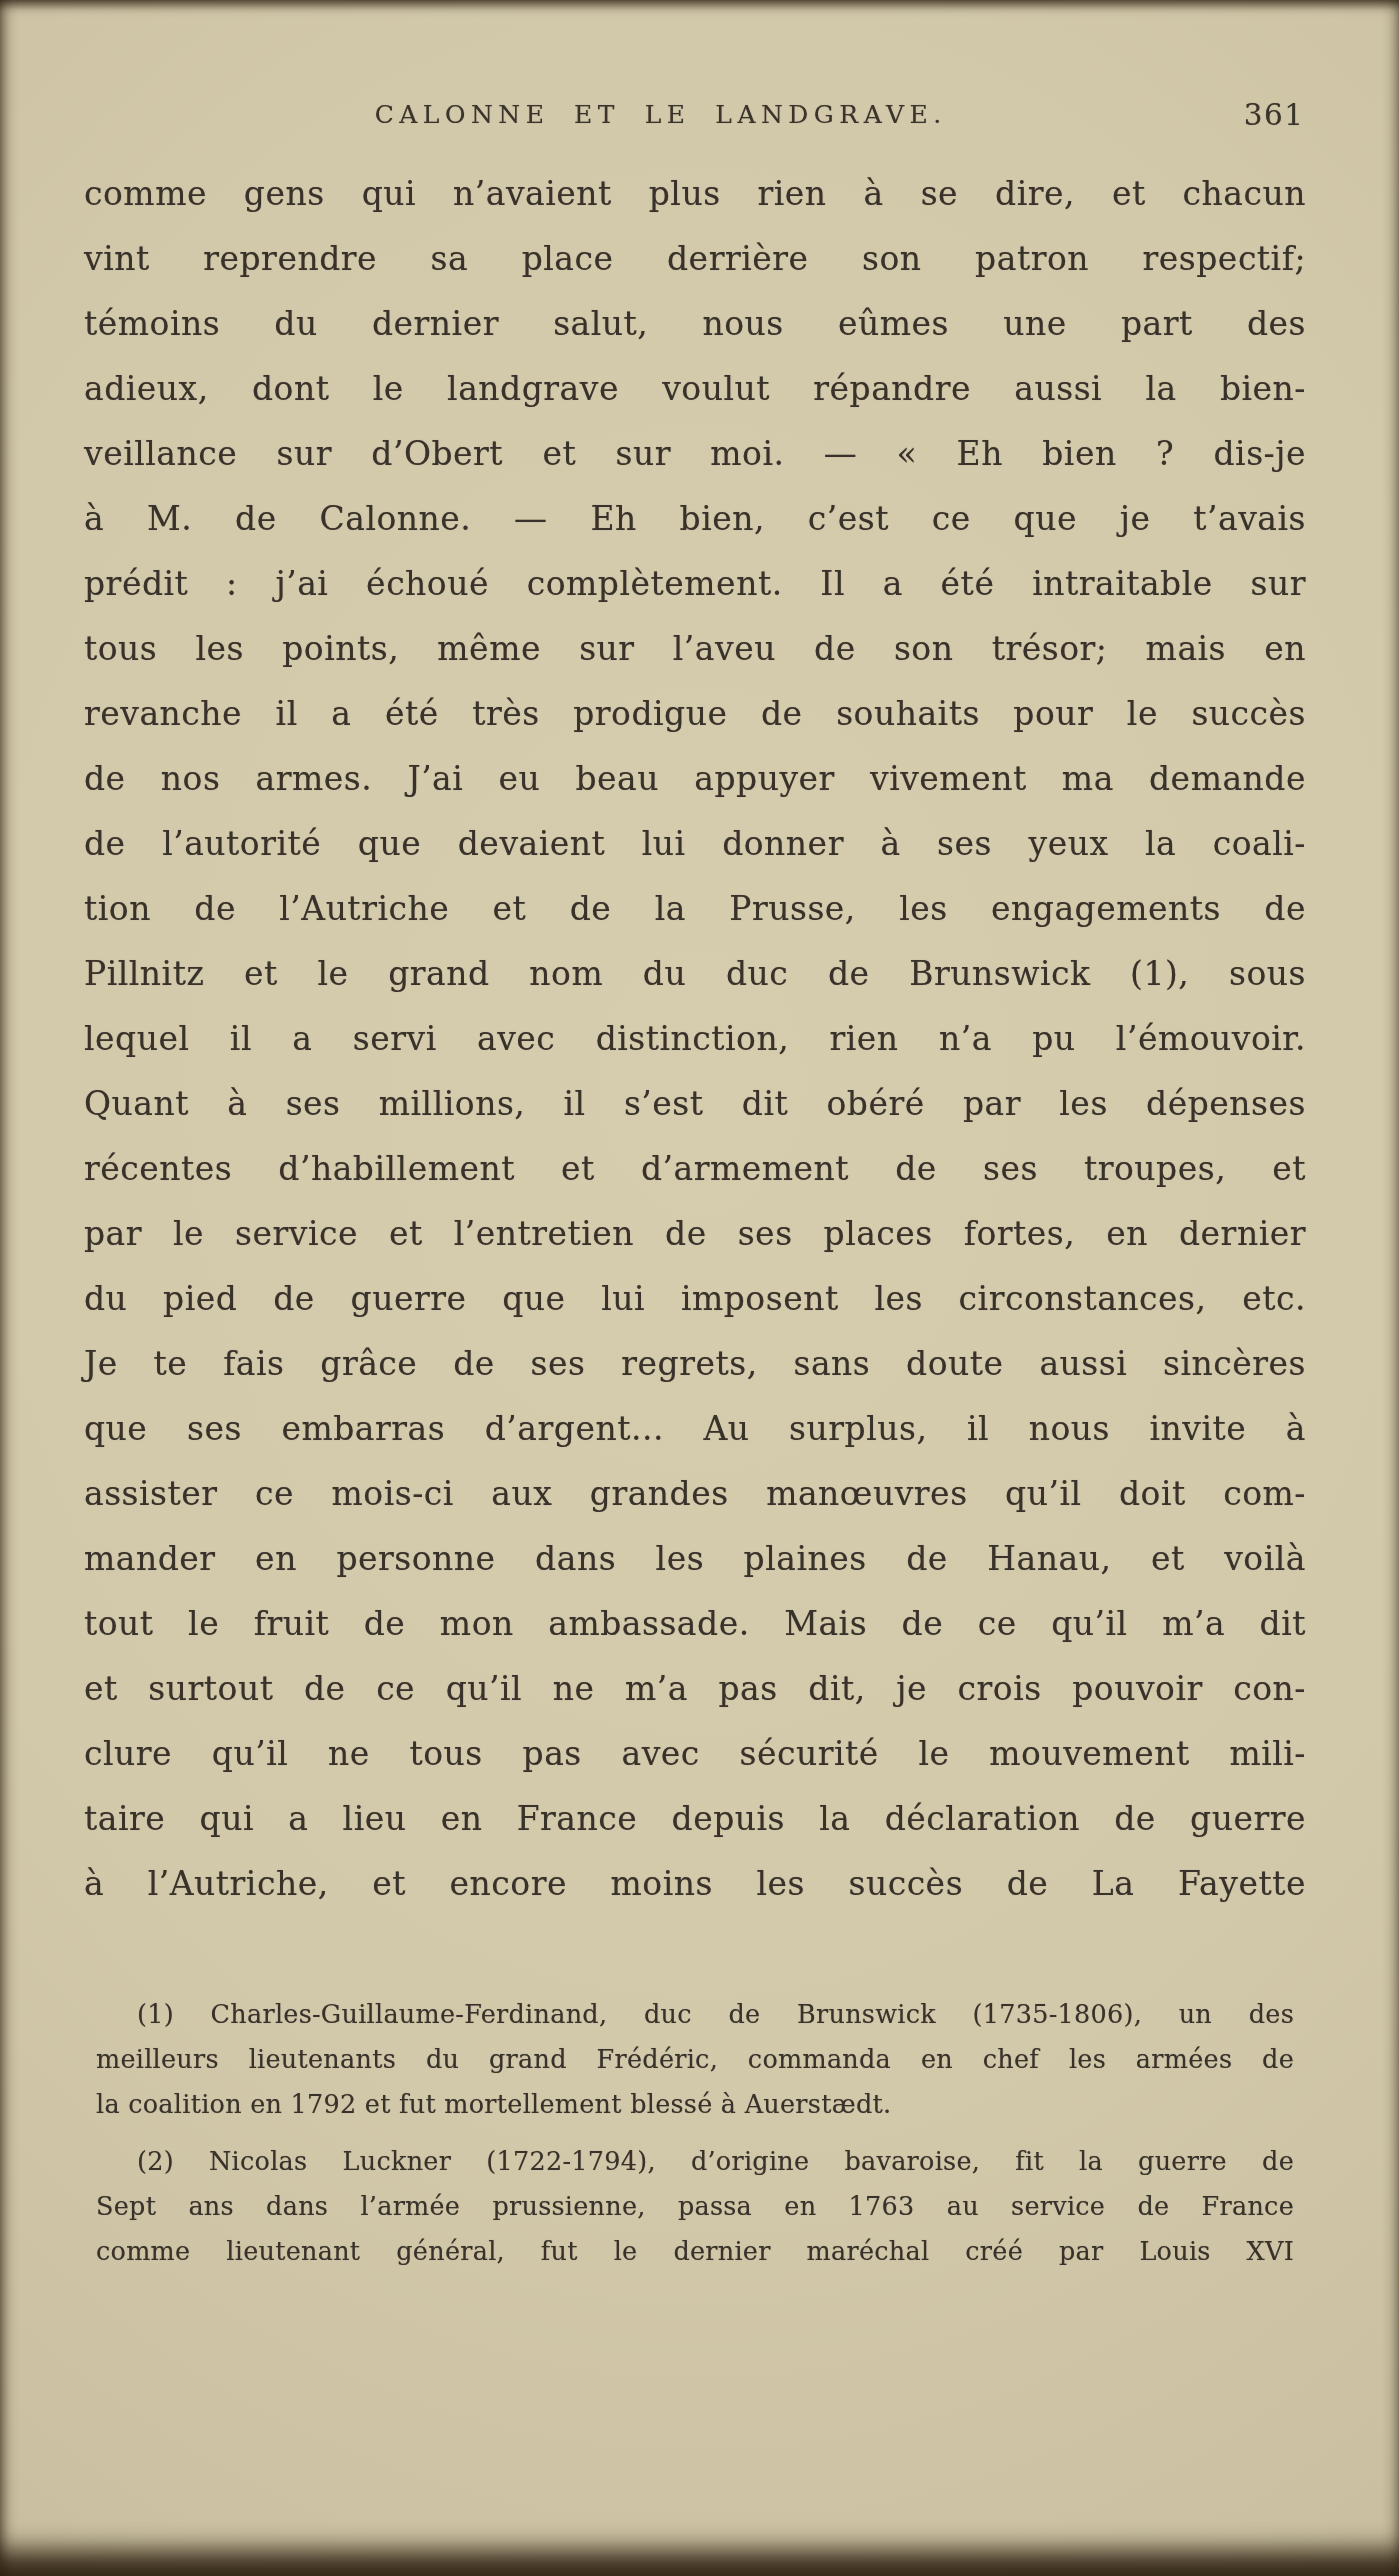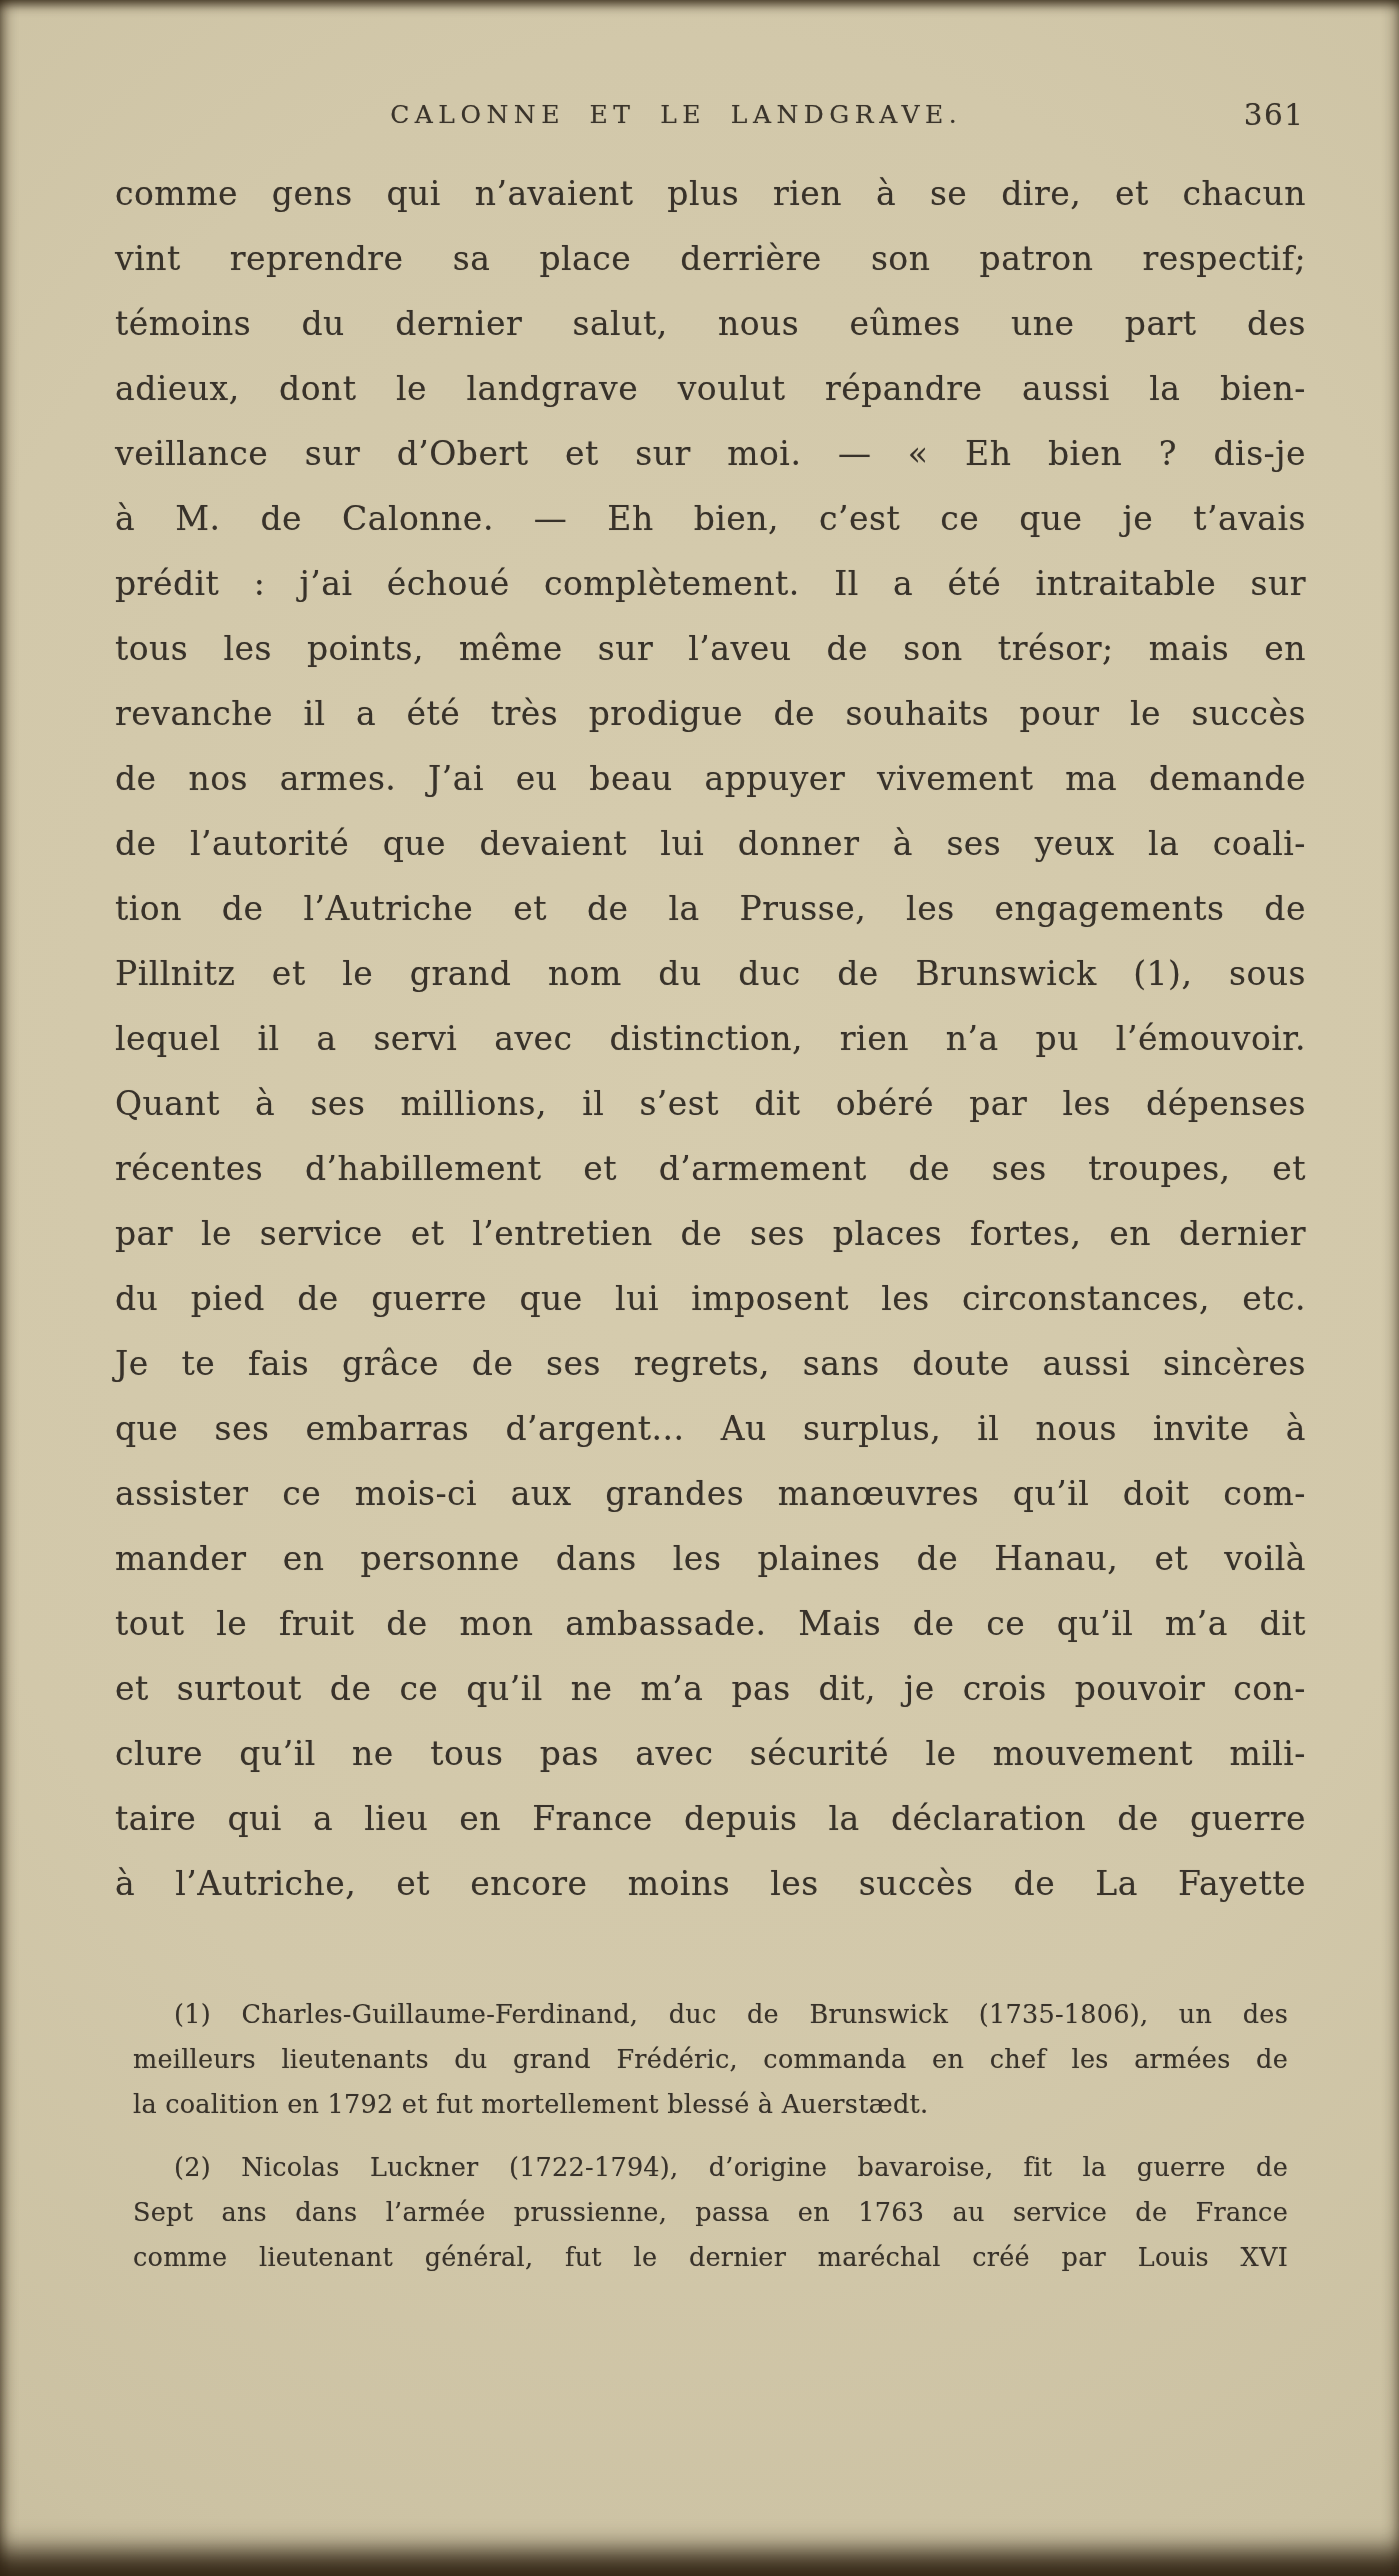--- a/index.html
+++ b/index.html
@@ -19,21 +19,21 @@
     box-shadow:
       inset 0 9.6px 11px -4.8px rgba(45,33,17,0.85),
       inset 0 -38px 27px -12.7px rgba(45,33,17,0.95),
       inset 9.6px 0 14.3px -7.2px rgba(45,33,17,0.60),
       inset -9.6px 0 14.3px -7.2px rgba(45,33,17,0.45);
     font-family: "DejaVu Serif", "Liberation Serif", serif;
     color: #38322a;
   }
   .page-inner {
     position: relative;
-    padding: 100px 94px 0 115px;
+    padding: 100px 94px 0 84px;
   }
   
   .running-head {
     position: relative;
     height: 35px;
     margin-bottom: 21px;
   }
   .head-title {
     position: absolute;
     left: 50%;
@@ -65,21 +65,21 @@
     letter-spacing: 0.015em;
     text-align: justify;
     text-align-last: justify;
     white-space: normal;
     text-shadow: 0 0 0.8px rgba(56,50,42,0.40);
   }
   
   .footnotes {
     margin-top: 76px;
   }
-  .footnote { margin: 18px; }
+  .footnote { margin: 12px; }
   .fline {
     font-size: 25.5px;
     line-height: 45px;
     letter-spacing: 0.01em;
     text-align: justify;
     text-align-last: justify;
     text-shadow: 0 0 0.8px rgba(56,50,42,0.40);
   }
   .fline.indent { padding-left: 41px; }
   .fline.last { text-align-last: left; }

